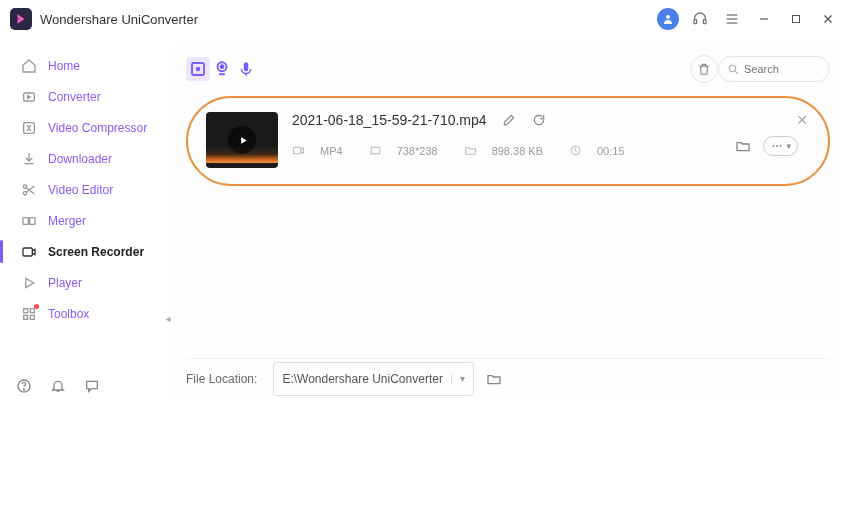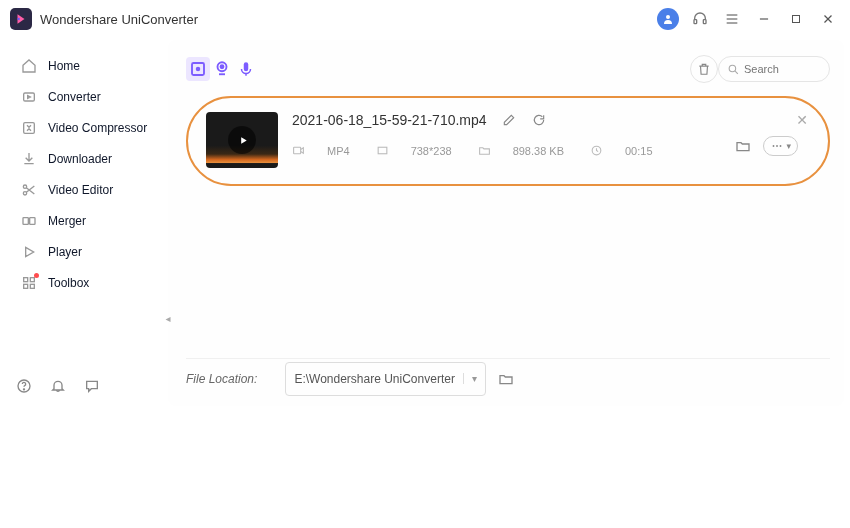--- a/index.html
+++ b/index.html
@@ -7,21 +7,21 @@
 .window { width: 850px; height: 408px; display: flex; flex-direction: column; background: #fff; }
 .titlebar { height: 38px; display: flex; align-items: center; padding: 0 10px; }
 .logo { width: 22px; height: 22px; background: #2b2845; border-radius: 5px; display: flex; align-items: center; justify-content: center; margin-right: 8px; }
 .logo svg { width: 14px; height: 14px; }
 .app-title { font-size: 13px; color: #333; }
 .titlebar-spacer { flex: 1; }
 .titlebar-btn { width: 24px; height: 24px; display: flex; align-items: center; justify-content: center; margin-left: 8px; cursor: pointer; color: #555; }
 .user-badge { width: 22px; height: 22px; border-radius: 50%; background: #4a7fe8; display: flex; align-items: center; justify-content: center; }
 .body { flex: 1; display: flex; overflow: hidden; }
 .sidebar { width: 168px; display: flex; flex-direction: column; padding-top: 12px; position: relative; }
-.sidebar-item { height: 31px; display: flex; align-items: center; padding-left: 20px; cursor: pointer; font-size: 12px; color: #0f172a; position: relative; }
+.sidebar-item { height: 31px; display: flex; align-items: center; padding-left: 20px; cursor: pointer; font-size: 12px; color: #8b5cf6; position: relative; }
 .sidebar-item.active { color: #222; font-weight: 700; }
 .sidebar-item.active::before { content: ""; position: absolute; left: 0; top: 4px; bottom: 4px; width: 3px; background: #7c5cff; border-radius: 2px; }
 .sidebar-icon { width: 18px; height: 18px; margin-right: 10px; display: flex; align-items: center; justify-content: center; color: #999; }
 .sidebar-item.active .sidebar-icon { color: #333; }
 .sidebar-item.has-dot .sidebar-icon { position: relative; }
 .sidebar-item.has-dot .sidebar-icon::after { content: ""; position: absolute; top: -1px; right: -1px; width: 5px; height: 5px; background: #ff4d4f; border-radius: 50%; }
 .sidebar-spacer { flex: 1; }
 .sidebar-footer { display: flex; padding: 8px 14px 12px 14px; gap: 14px; }
 .footer-icon { width: 20px; height: 20px; display: flex; align-items: center; justify-content: center; color: #888; cursor: pointer; }
 .collapse-handle { position: absolute; right: -6px; top: 270px; width: 12px; height: 20px; display: flex; align-items: center; justify-content: center; cursor: pointer; color: #aaa; font-size: 10px; }
@@ -36,29 +36,29 @@
 .highlight-oval { margin-top: 8px; border: 2px solid #e8913f; border-radius: 58px; padding: 14px 30px 16px 18px; position: relative; }
 .file-row { display: flex; align-items: flex-start; }
 .thumb { width: 72px; height: 56px; background: linear-gradient(to bottom, #1a1a1a 60%, #3a2815 75%, #d4671e 85%, #e8913f 91%, #1a1a1a 92%); border-radius: 4px; display: flex; align-items: center; justify-content: center; }
 .play-icon { width: 28px; height: 28px; border-radius: 50%; background: rgba(0,0,0,0.55); display: flex; align-items: center; justify-content: center; }
 .play-icon svg { width: 11px; height: 11px; fill: #fff; margin-left: 2px; }
 .file-info { margin-left: 14px; flex: 1; }
 .file-title-row { display: flex; align-items: center; gap: 14px; }
 .file-title { font-size: 14px; color: #333; }
 .title-icon { color: #888; width: 16px; height: 16px; display: flex; align-items: center; justify-content: center; cursor: pointer; }
 .file-meta { display: flex; gap: 26px; margin-top: 16px; align-items: center; }
-.meta-item { display: flex; align-items: center; gap: 22px; font-size: 11px; color: #999; }
+.meta-item { display: flex; align-items: center; gap: 15px; font-size: 11px; color: #999; }
 .meta-icon { color: #bbb; }
 .file-actions { display: flex; align-items: center; gap: 12px; margin-left: 12px; align-self: center; margin-top: 12px; }
 .action-btn { color: #888; cursor: pointer; display: flex; align-items: center; justify-content: center; }
 .more-btn { border: 1px solid #ccc; border-radius: 12px; padding: 2px 6px; display: flex; align-items: center; gap: 2px; cursor: pointer; color: #888; }
 .close-x { position: absolute; top: 14px; right: 20px; color: #aaa; cursor: pointer; font-size: 14px; }
 .main-spacer { flex: 1; }
 .footer-bar { height: 40px; display: flex; align-items: center; border-top: 1px solid #f0f0f0; font-size: 12px; color: #666; gap: 12px; }
-.file-loc-label { margin-right: 16px; font-style: italic; }
+.file-loc-label { margin-right: 4px; }
 .location-select { border: 1px solid #ddd; border-radius: 4px; height: 26px; padding: 16px 8px; display: flex; align-items: center; gap: 8px; font-size: 12px; color: #555; cursor: pointer; }
 .location-select .chev { border-left: 1px solid #ddd; padding-left: 8px; color: #999; font-size: 10px; }
 .folder-open { color: #888; cursor: pointer; }
 svg { display: block; }
 </style>
 </head>
 <body>
 
 <div class="window">
   <div class="titlebar">
@@ -157,20 +157,29 @@
         <span>Video Editor</span>
       </div>
       <div class="sidebar-item">
         <span class="sidebar-icon">
             <svg width="16" height="16" viewBox="0 0 24 24" fill="none" stroke="currentColor" stroke-width="2">
               <rect x="3" y="7" width="8" height="10" rx="1"></rect>
               <rect x="13" y="7" width="8" height="10" rx="1"></rect>
             </svg>
           </span>
         <span>Merger</span>
+      </div>
+      <div class="sidebar-item active">
+        <span class="sidebar-icon">
+            <svg width="16" height="16" viewBox="0 0 24 24" fill="none" stroke="currentColor" stroke-width="2">
+              <rect x="3" y="6" width="14" height="12" rx="2"></rect>
+              <path d="M17 10 L21 8 V16 L17 14"></path>
+            </svg>
+          </span>
+        <span>Screen Recorder</span>
       </div>
       <div class="sidebar-item">
         <span class="sidebar-icon">
             <svg width="16" height="16" viewBox="0 0 24 24" fill="none" stroke="currentColor" stroke-width="2">
               <polygon points="7,5 19,12 7,19"></polygon>
             </svg>
           </span>
         <span>Player</span>
       </div>
       <div class="sidebar-item has-dot">

